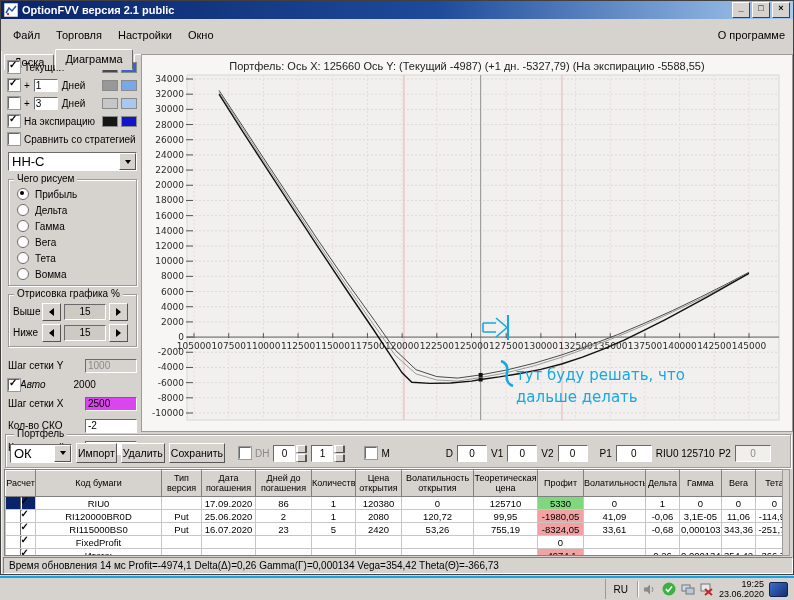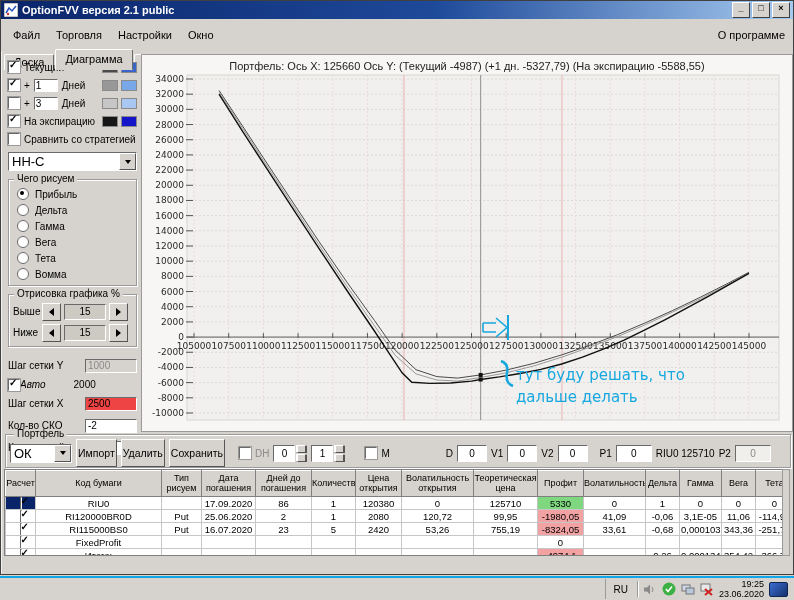--- a/index.html
+++ b/index.html
@@ -59,33 +59,33 @@
   .spin-row .rowlab{width:26px;}
   .abtn{width:17px;height:16px;background:#d6d3ce;border:1px solid;border-color:#fff #555 #555 #fff;
     display:flex;align-items:center;justify-content:center;}
   .vbox{width:40px;height:14px;background:#cdc9c3;border:1px solid;border-color:#6a6a6a #fff #fff #6a6a6a;
     text-align:center;line-height:14px;font-size:10px;}
   .frow{display:flex;align-items:center;height:17px;margin-top:2px;}
   .frow .flab{flex:1;}
   .finput{width:46px;height:12px;font-size:10px;font-family:"Liberation Sans",sans-serif;
     border:1px solid;border-color:#6a6a6a #fff #fff #6a6a6a;background:#fff;padding:0 2px;}
   .finput.dis{background:#d6d3ce;color:#8a8a8a;}
-  .finput.gray{background:#ef4444;color:#000;}
+  .finput.gray{background:#d946ef;color:#000;}
 
   
   .chartarea{flex:1;background:#f7f6f4;border:1px solid #9a9a9a;position:relative;overflow:hidden;}
   .chart-title{position:absolute;top:5px;left:0;width:100%;text-align:center;font-size:11px;color:#222;}
   #chart-svg{position:absolute;left:0;top:0;}
 
   
   .portfolio{position:absolute;top:433px;left:4px;width:786px;height:34px;border:1px solid #9a9a9a;
     box-shadow:1px 1px 0 #fff, inset 1px 1px 0 #fff;box-sizing:border-box;}
   .pf-title{position:absolute;top:-6px;left:8px;background:#d6d3ce;padding:0 3px;font-size:10px;line-height:10px;}
   .pf-row{display:flex;align-items:center;height:100%;padding:2px 4px 0 4px;gap:4px;font-size:10px;}
-  .btn{height:28px;padding:0 1px;background:#d6d3ce;border:1px solid;border-color:#fff #555 #555 #fff;
+  .btn{height:20px;padding:0 1px;background:#d6d3ce;border:1px solid;border-color:#fff #555 #555 #fff;
     font-size:10.5px;font-family:"Liberation Sans",sans-serif;white-space:nowrap;}
   .pf-input{width:24px;height:13px;font-size:10px;text-align:center;border:1px solid;
     border-color:#6a6a6a #fff #fff #6a6a6a;background:#fff;font-family:"Liberation Sans",sans-serif;}
   .pf-input.dis{color:#8a8a8a;background:#f1efec;}
   .spinner{display:flex;align-items:center;}
   .spin-ud{display:flex;flex-direction:column;gap:1px;margin-left:1px;}
   .spin-ud span{width:9px;height:6px;background:#d6d3ce;border:1px solid;border-color:#fff #555 #555 #fff;
     display:flex;align-items:center;justify-content:center;}
   .tri-up-s{width:0;height:0;border-left:2px solid transparent;border-right:2px solid transparent;border-bottom:3px solid #000;}
   .tri-dn-s{width:0;height:0;border-left:2px solid transparent;border-right:2px solid transparent;border-top:3px solid #000;}
@@ -512,21 +512,21 @@
             <col style="width: 62px;">
             <col style="width: 34px;">
             <col style="width: 42px;">
             <col style="width: 34px;">
             <col style="width: 38px;">
           </colgroup>
         <thead>
           <tr>
             <th>Расчет</th>
             <th>Код бумаги</th>
-            <th>Тип рисуем</th>
+            <th>Тип версия</th>
             <th>Дата погашения</th>
             <th>Дней до погашения</th>
             <th>Количество</th>
             <th>Цена открытия</th>
             <th>Волатильность открытия</th>
             <th>Теоретическая цена</th>
             <th>Профит</th>
             <th>Волатильность</th>
             <th>Дельта</th>
             <th>Гамма</th>
@@ -619,20 +619,23 @@
               <td>0,26</td>
               <td>0,000134</td>
               <td>354,42</td>
               <td>-366,73</td>
             </tr>
           </tbody>
       </table>
     </div>
     <div class="grid-side"></div>
 
+    <div class="statusbar">
+      <span>Время обновления 14 мс   Profit=-4974,1 Delta(Δ)=0,26 Gamma(Γ)=0,000134 Vega=354,42 Theta(Θ)=-366,73</span>
+    </div>
   </div>
 
   <div class="taskbar">
     <div class="tray">
       <span class="lang">RU</span>
       <span class="tray-div"></span>
       <span class="trayicon">
         <svg width="13" height="13">
             <polygon points="1,4.5 4,4.5 7,1.5 7,11.5 4,8.5 1,8.5" fill="#8a8a8a"></polygon>
             <path d="M9,4 q2,2.5 0,5" stroke="#8a8a8a" fill="none"></path>

